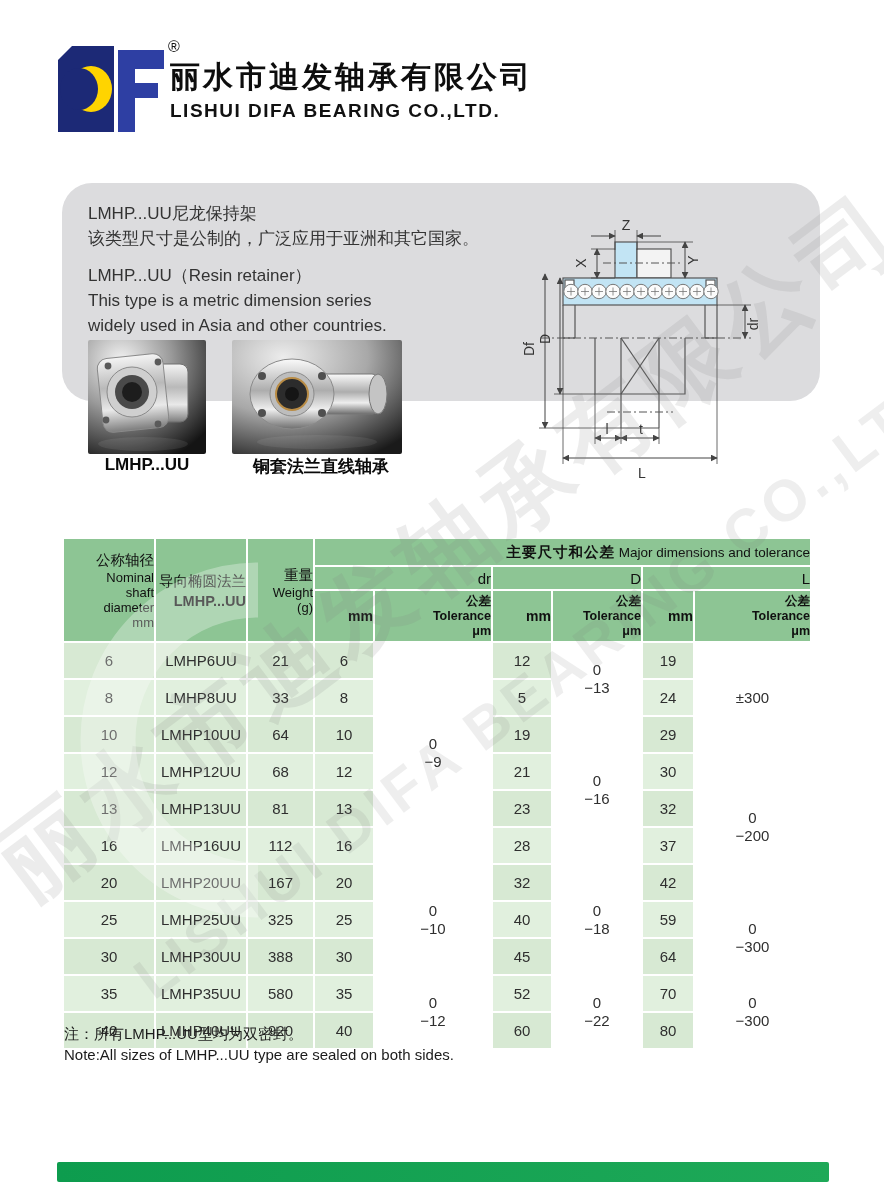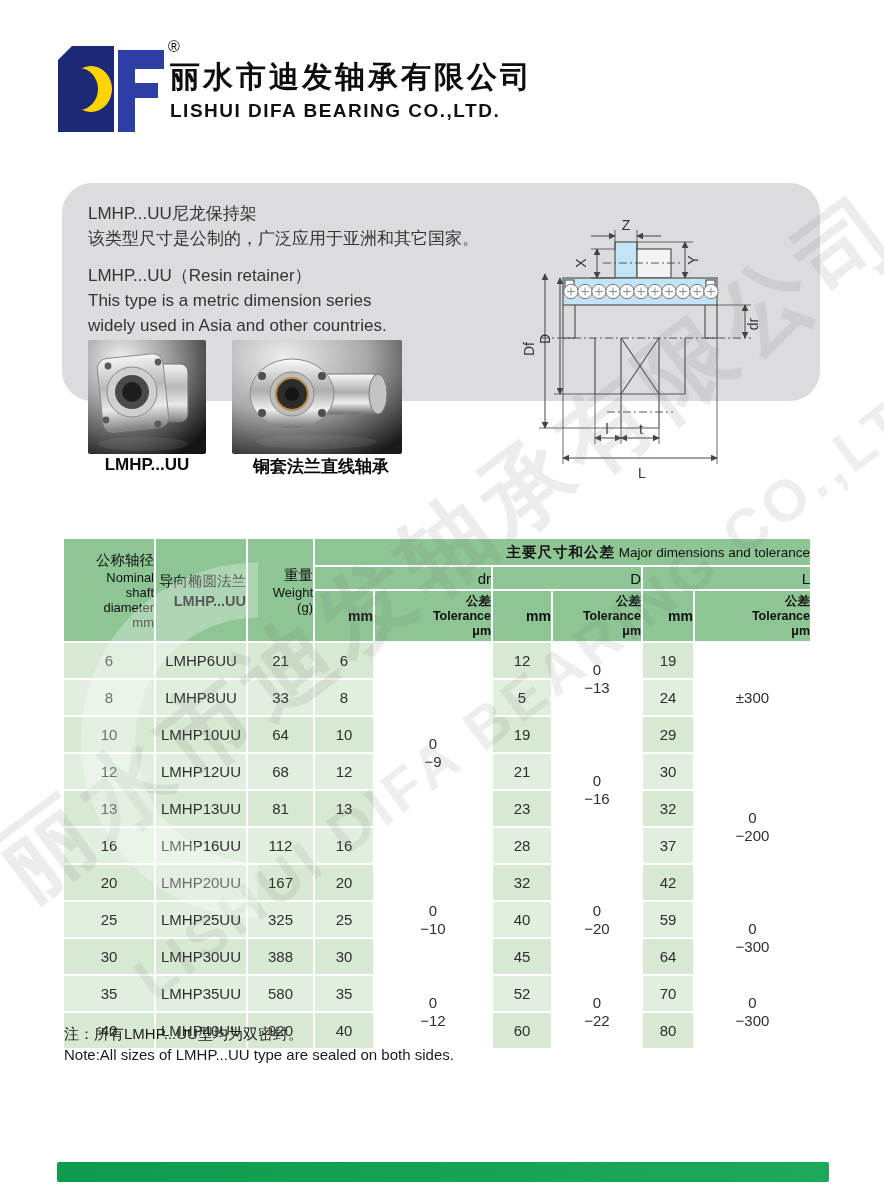--- a/index.html
+++ b/index.html
@@ -402,21 +402,21 @@
           <td class="plain">LMHP20UU</td>
           <td class="plain">167</td>
           <td class="plain">20</td>
           <td class="tol" rowspan="3" style="background: transparent;">
             <div class="tline">0</div>
             <div class="tline">−10</div>
           </td>
           <td class="plain">32</td>
           <td class="tol" rowspan="3" style="background: transparent;">
             <div class="tline">0</div>
-            <div class="tline">−20</div>
+            <div class="tline">−18</div>
           </td>
           <td class="plain">42</td>
         </tr>
         <tr>
           <td class="plain">25</td>
           <td class="plain">LMHP25UU</td>
           <td class="plain">325</td>
           <td class="plain">25</td>
           <td class="plain">40</td>
           <td class="plain">59</td>

